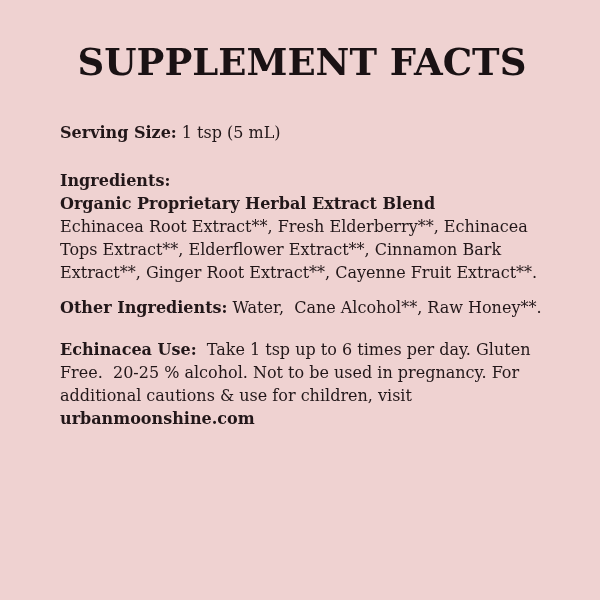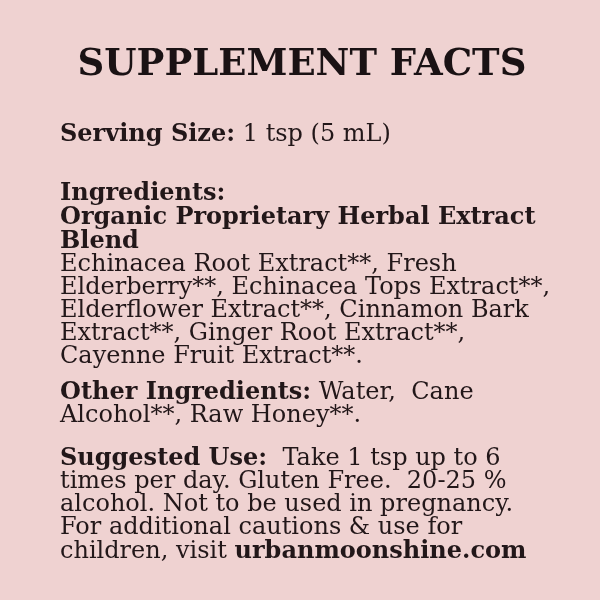--- a/index.html
+++ b/index.html
@@ -24,29 +24,29 @@
     font-size: 37px;
     font-weight: bold;
     text-align: center;
     margin: 0 0 0 -14px; 
     letter-spacing: 0px;
     color: #1a1214;
     white-space: nowrap;
   }
   p {
     margin: 0;
-    font-size: 24px;
+    font-size: 16px;
     line-height: 23px;
     white-space: pre-wrap; 
   }
   .b {
     font-weight: bold;
   }
   .serving      { margin-top: 37px; }
-  .ingredients  { margin-top: 35px; }
+  .ingredients  { margin-top: 25px; }
   .other        { margin-top: 12px; }
   .suggested    { margin-top: 19px; }
 </style>
 </head>
 <body>
 
 <div class="label">
 
   <h1 class="title">SUPPLEMENT FACTS</h1>
 
@@ -56,16 +56,16 @@
     <p><span class="b">Ingredients:</span></p>
     <p><span class="b">Organic Proprietary Herbal Extract Blend</span></p>
     <p>Echinacea Root Extract**, Fresh Elderberry**, Echinacea Tops Extract**, Elderflower Extract**, Cinnamon Bark Extract**, Ginger Root Extract**, Cayenne Fruit Extract**.</p>
   </div>
 
   <div class="other">
     <p><span class="b">Other Ingredients:</span><span> Water,  Cane Alcohol**, Raw Honey**.</span></p>
   </div>
 
   <div class="suggested">
-    <p><span class="b">Suggested Use:</span><span>  Take 1 tsp up to 6 times per day. Gluten Free.  20-25 % alcohol. Not to be used in pregnancy. For additional cautions &amp; use for children, visit </span><span class="b">urbanmoonshine.com</span></p>
+    <p><span class="b">Echinacea Use:</span><span>  Take 1 tsp up to 6 times per day. Gluten Free.  20-25 % alcohol. Not to be used in pregnancy. For additional cautions &amp; use for children, visit </span><span class="b">urbanmoonshine.com</span></p>
   </div>
 
 </div>
 
 </body></html>

